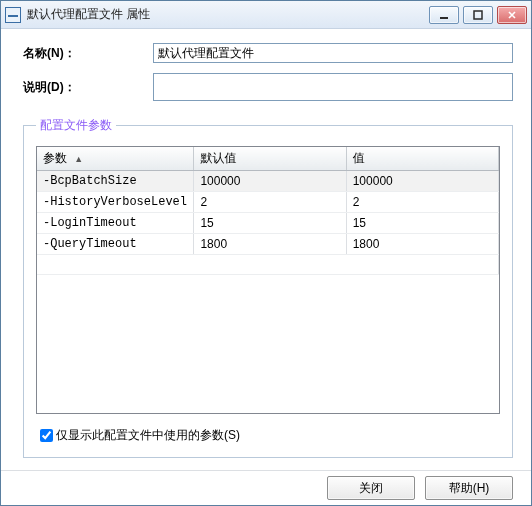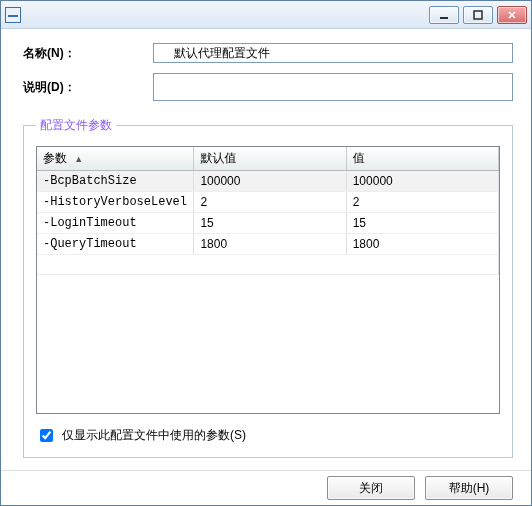--- a/index.html
+++ b/index.html
@@ -74,21 +74,21 @@
   }
   .form-label {
     width: 130px;
     font-weight: bold;
   }
   .text-input {
     flex: 1;
     height: 20px;
     border: 1px solid #7f9db9;
     background: #fff;
-    padding: 0 20px;
+    padding: 0 4px;
     font-family: inherit;
     font-size: 12px;
   }
   .text-input[readonly]{ color:#000; }
   .textarea-input {
     flex: 1;
     height: 28px;
     border: 1px solid #7f9db9;
     background: #fff;
     padding: 2px 4px;
@@ -154,21 +154,21 @@
   table.grid colgroup col.c1{width:34%;}
   table.grid colgroup col.c2{width:33%;}
   table.grid colgroup col.c3{width:33%;}
   .grid-spacer td{
     border:none;
     height: 150px;
   }
   .check-row {
     display:flex;
     align-items:center;
-    gap:6px;
+    gap:0;
   }
   .check-row input[type=checkbox]{
     width:13px;height:13px;
   }
   .footer {
     border-top: 1px solid #dcdfe3;
     padding: 5px 18px;
     display:flex;
     justify-content:flex-end;
     gap:10px;
@@ -185,20 +185,21 @@
     cursor: default;
     box-shadow: inset 0 0 0 1px rgba(255,255,255,0.6);
   }
 </style>
 </head>
 <body>
 
 <div class="window">
   <div class="titlebar">
     <span class="app-icon"></span>
+    <span class="title-text">默认代理配置文件 属性</span>
     <span class="spacer"></span>
     <div class="win-btn">
       <svg width="10" height="10" viewBox="0 0 10 10">
           <rect x="1" y="7" width="8" height="2" fill="#2b2b2b"></rect>
         </svg>
     </div>
     <div class="win-btn">
       <svg width="10" height="10" viewBox="0 0 10 10">
           <rect x="1" y="1" width="8" height="8" fill="none" stroke="#2b2b2b" stroke-width="1.5"></rect>
         </svg>

